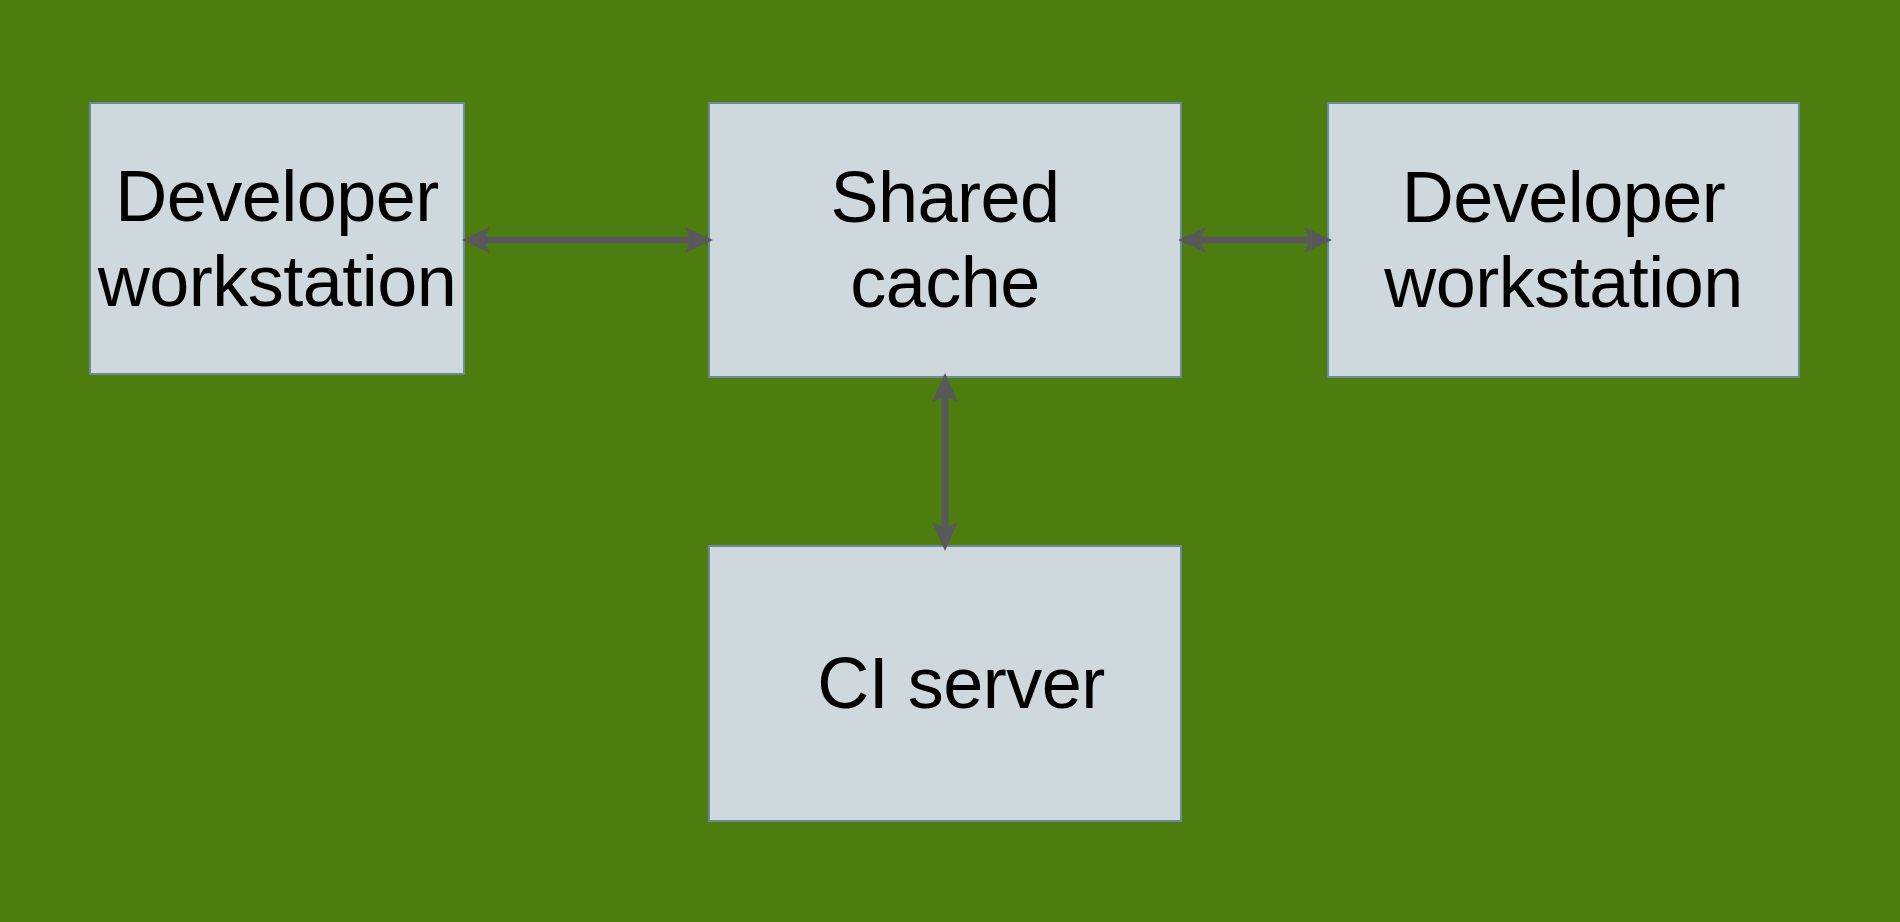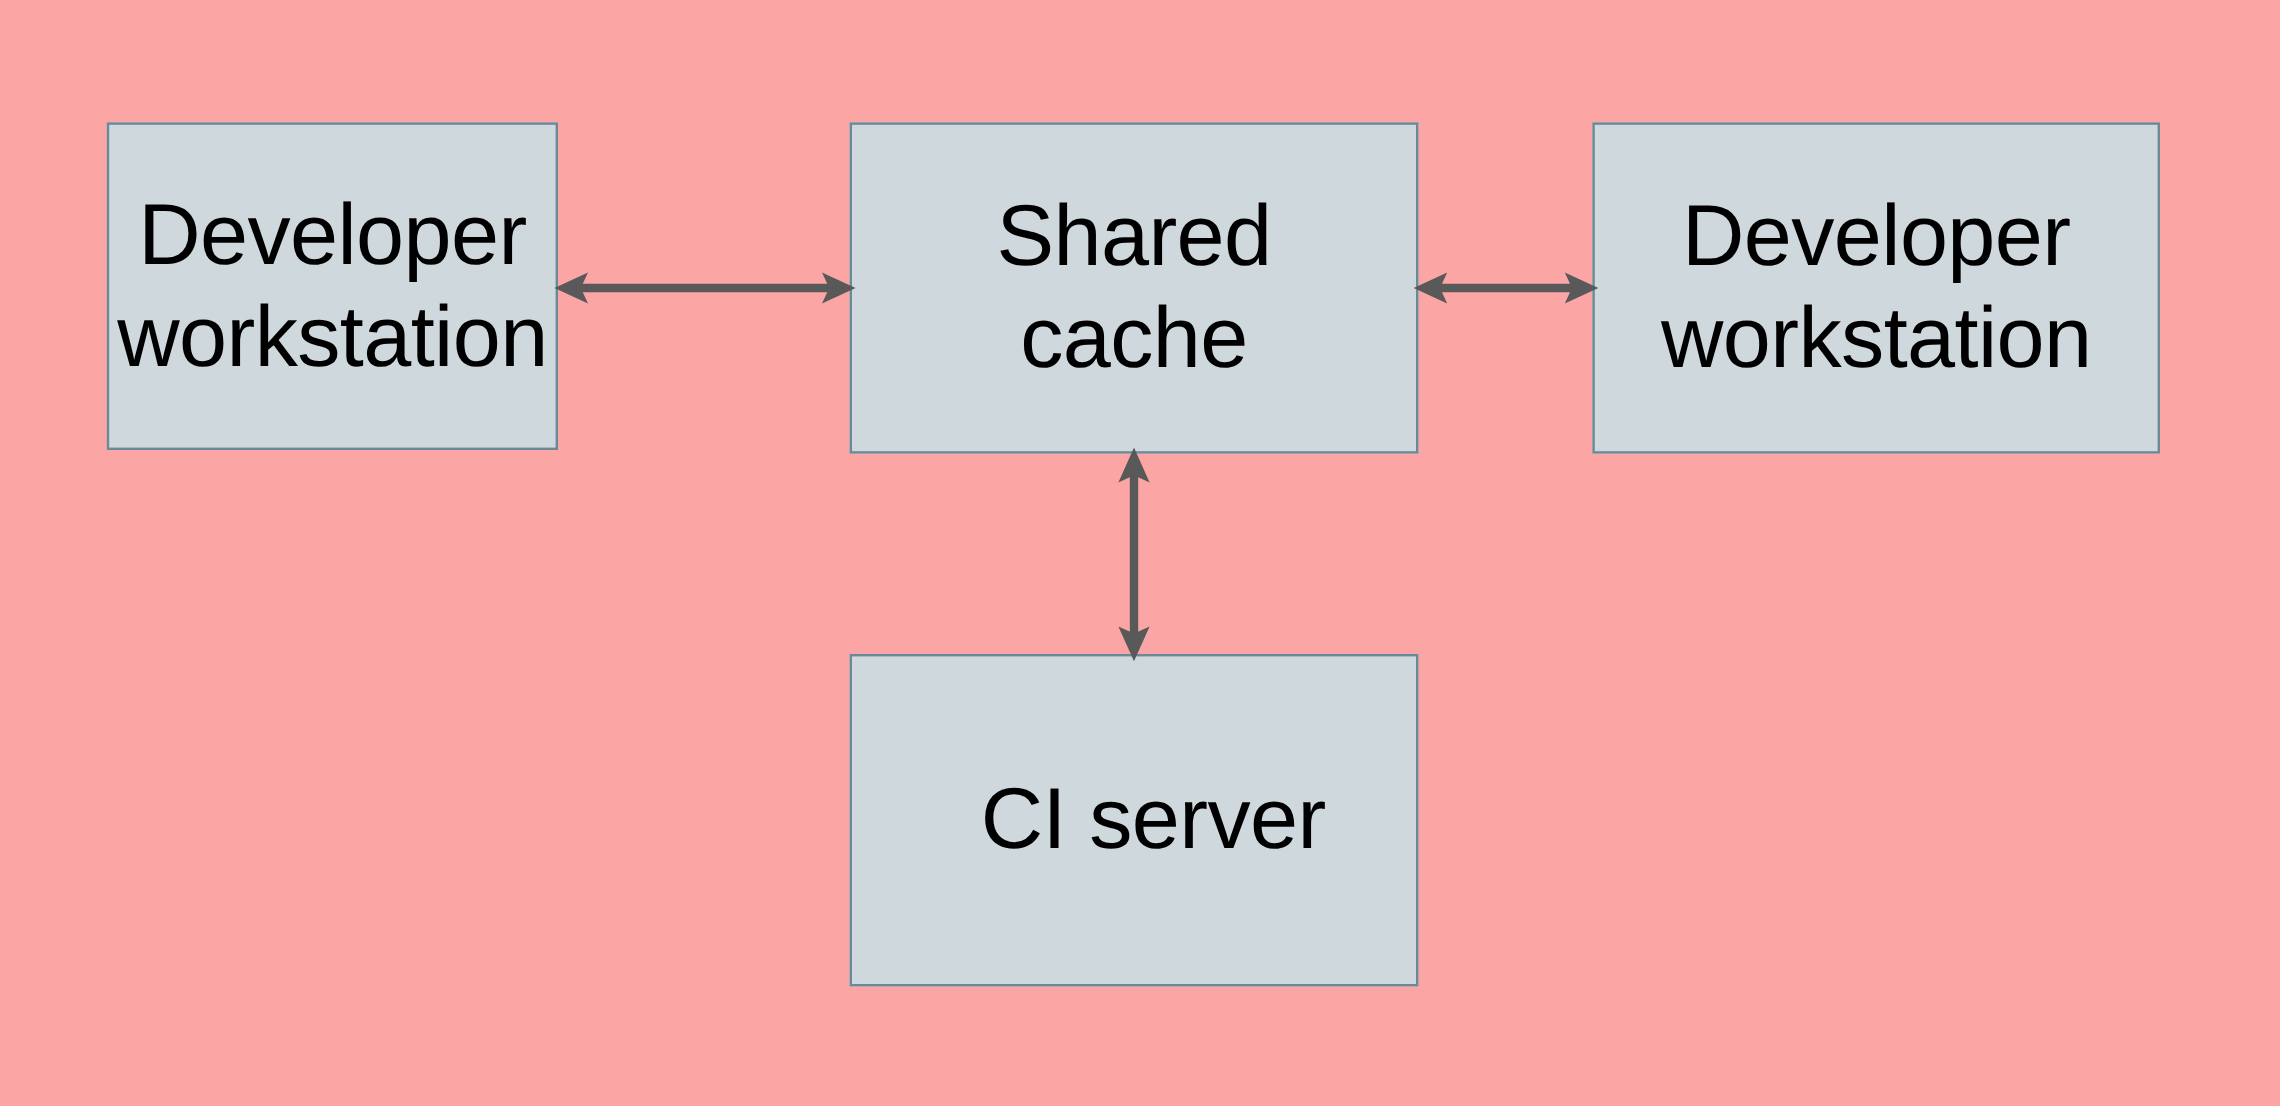--- a/index.html
+++ b/index.html
@@ -9,21 +9,21 @@
     background: #ffffff;
   }
   body {
     font-family: "Liberation Sans", sans-serif;
   }
 
   #canvas {
     position: relative;
     width: 1900px;
     height: 922px;
-    background: #fca5a5;
+    background: #4d7c0f;
     overflow: hidden;
   }
 
   
   .node {
     position: absolute;
     box-sizing: border-box;
     background: #cfd8dc;
     border: 2px solid #6b8a99;
     display: flex;

